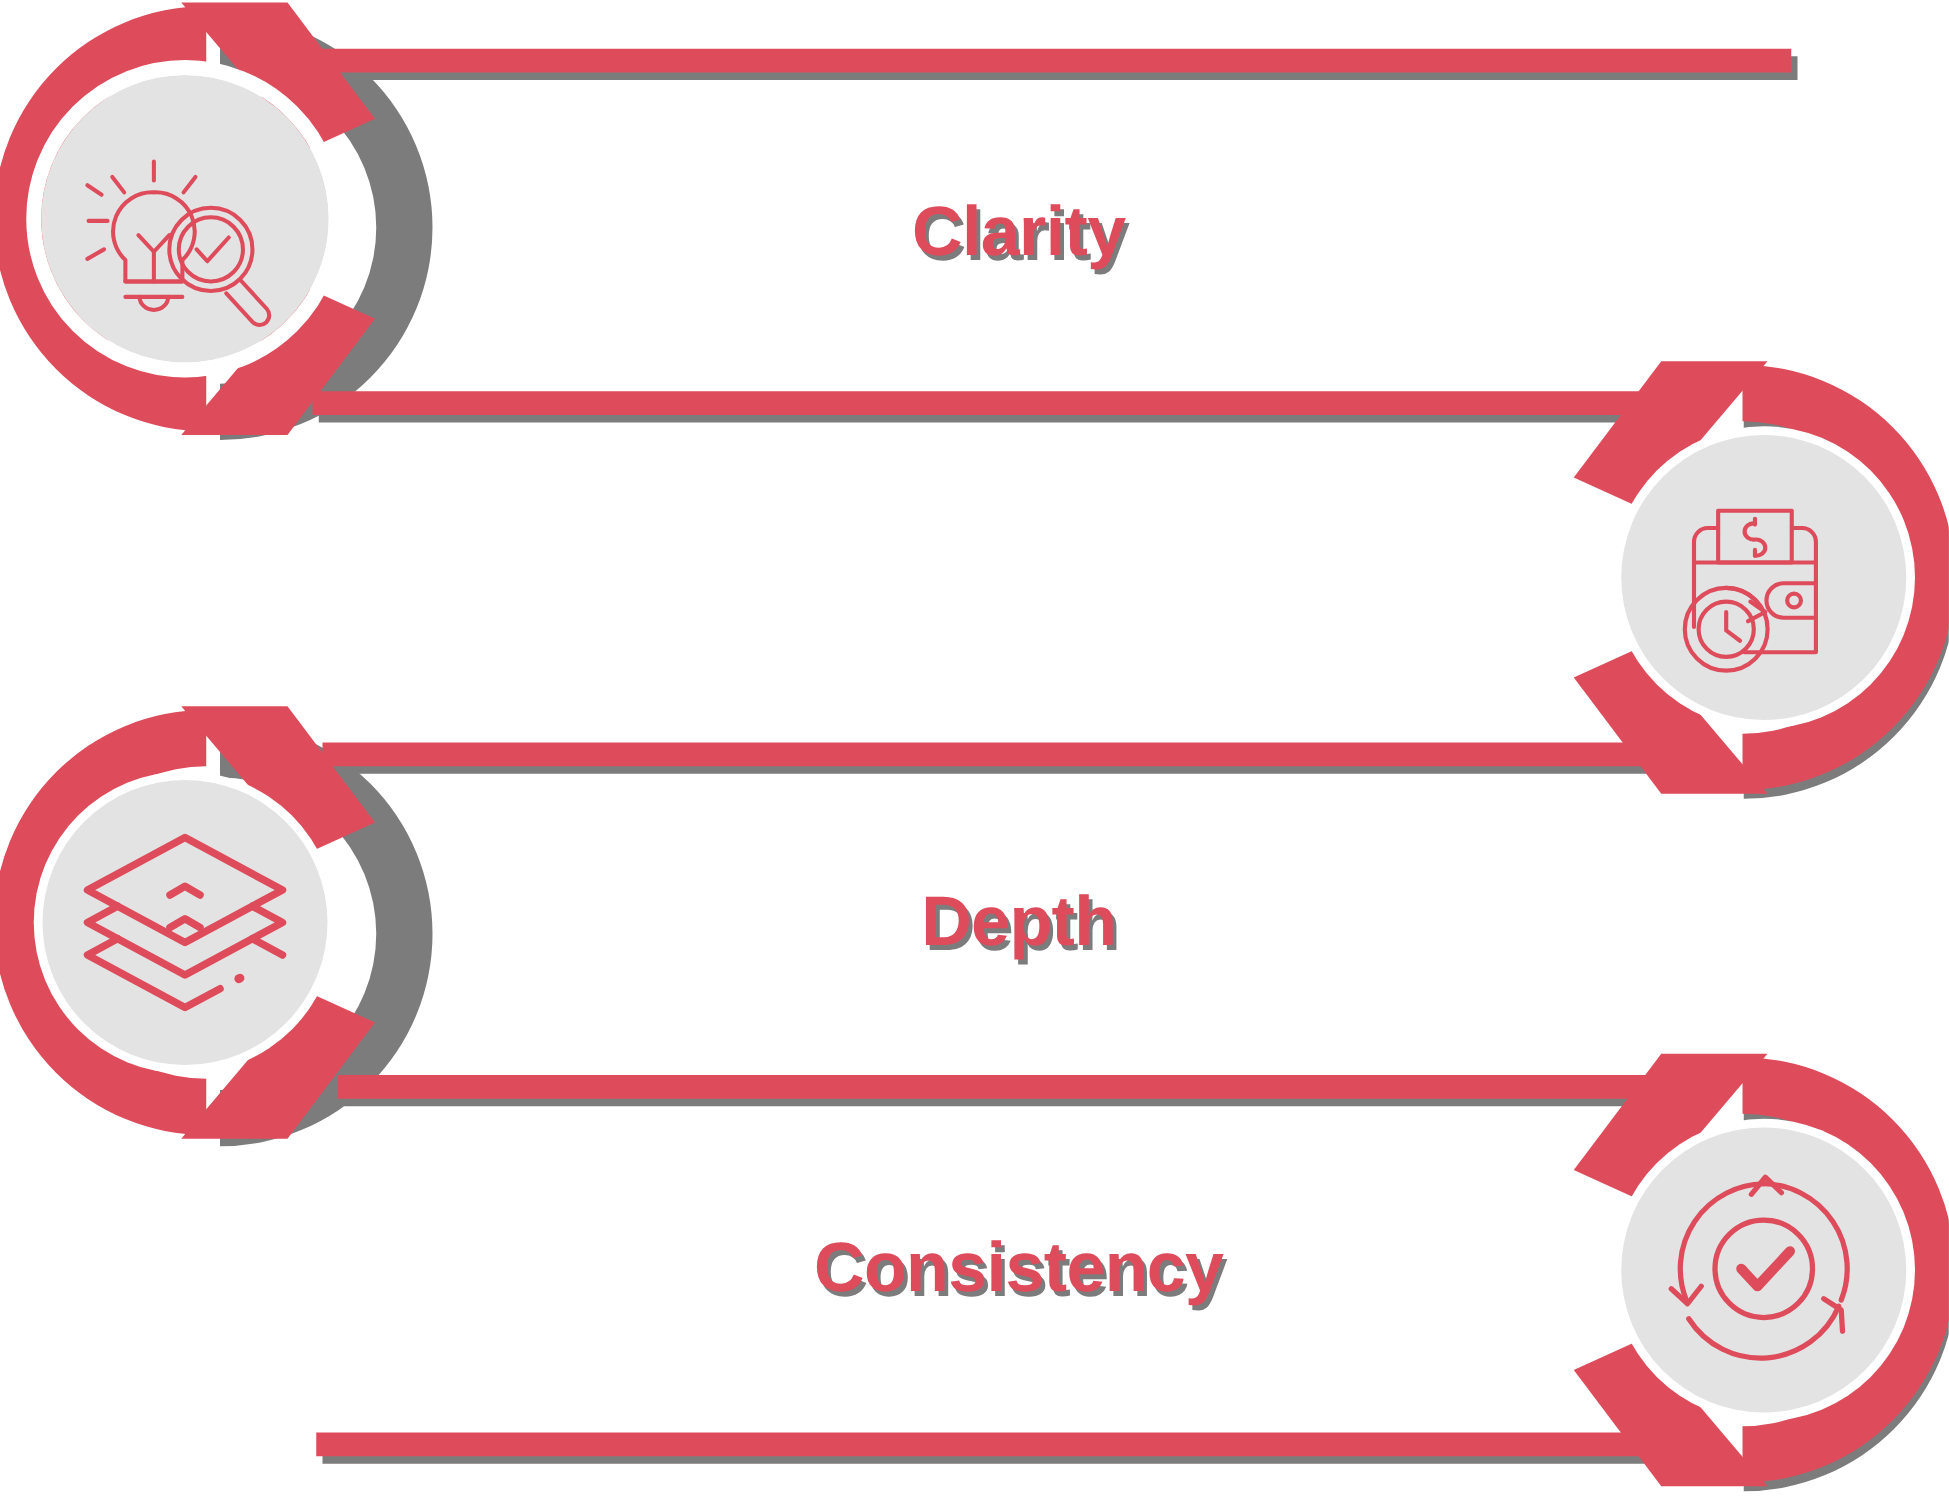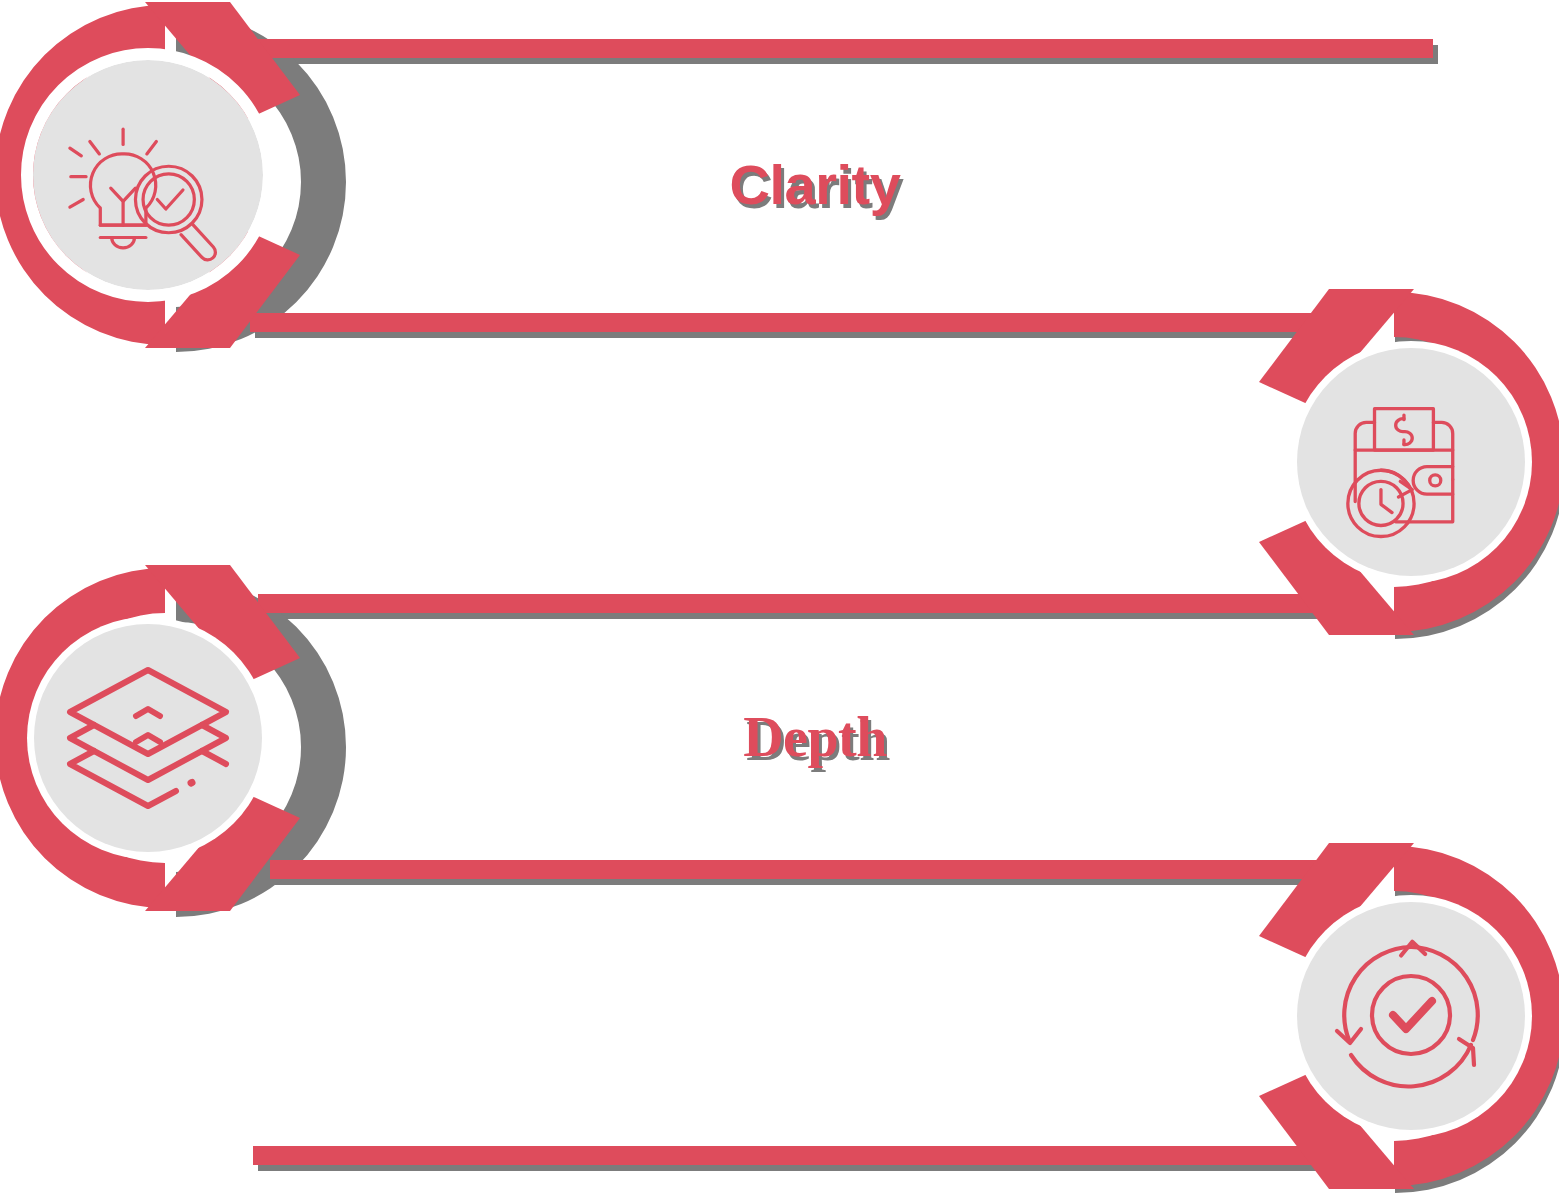--- a/index.html
+++ b/index.html
@@ -193,15 +193,16 @@
         <circle cx="148" cy="1016" r="121" fill="#ffffff"></circle>
         <circle cx="148" cy="1016" r="114" fill="#E3E3E3"></circle>
       </g>
       <g transform="translate(1331,935) scale(1.0)">
         <use href="#icon-check-cycle"></use>
       </g>
     </g>
   </svg>
 
   <div class="label" style="left:815px;top:185px;">Clarity</div>
-  <div class="label" style="left:815px;top:737px;font-family:Liberation Serif, serif;">Depth</div>
+  <div class="label" style="left:815px;top:737px;">Depth</div>
+  <div class="label" style="left:815px;top:1014px;">Consistency</div>
 
 </div>
 
 </body></html>

